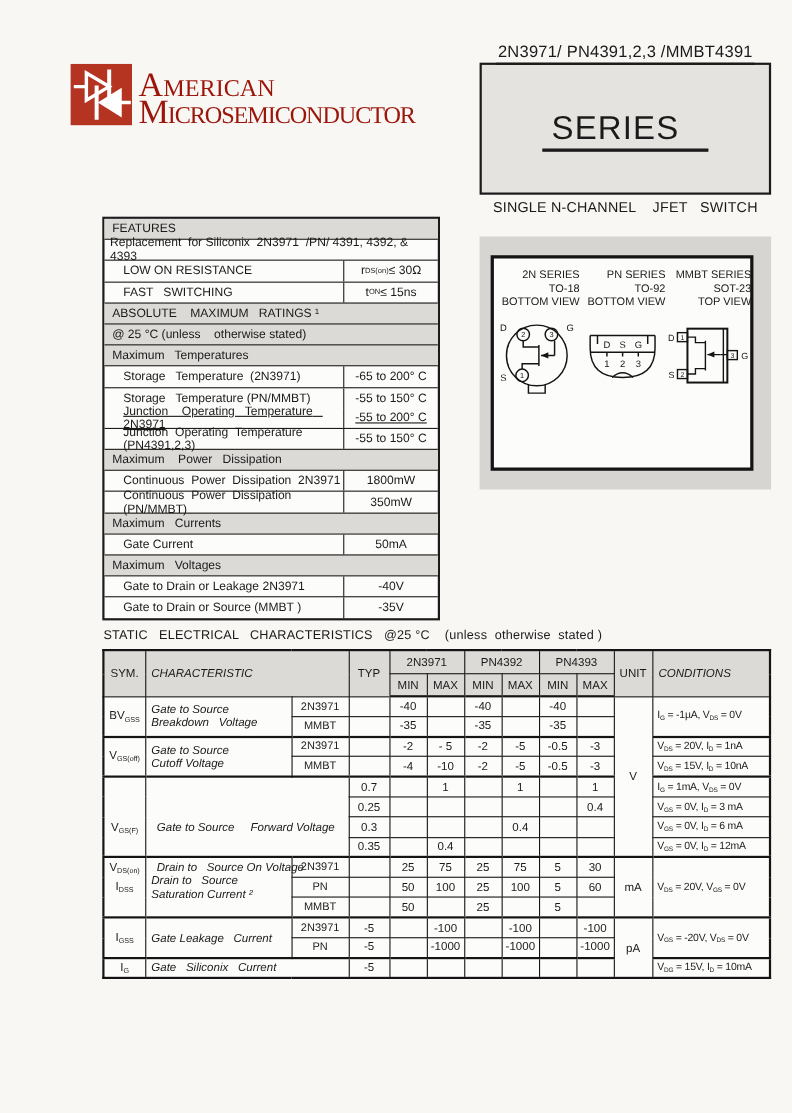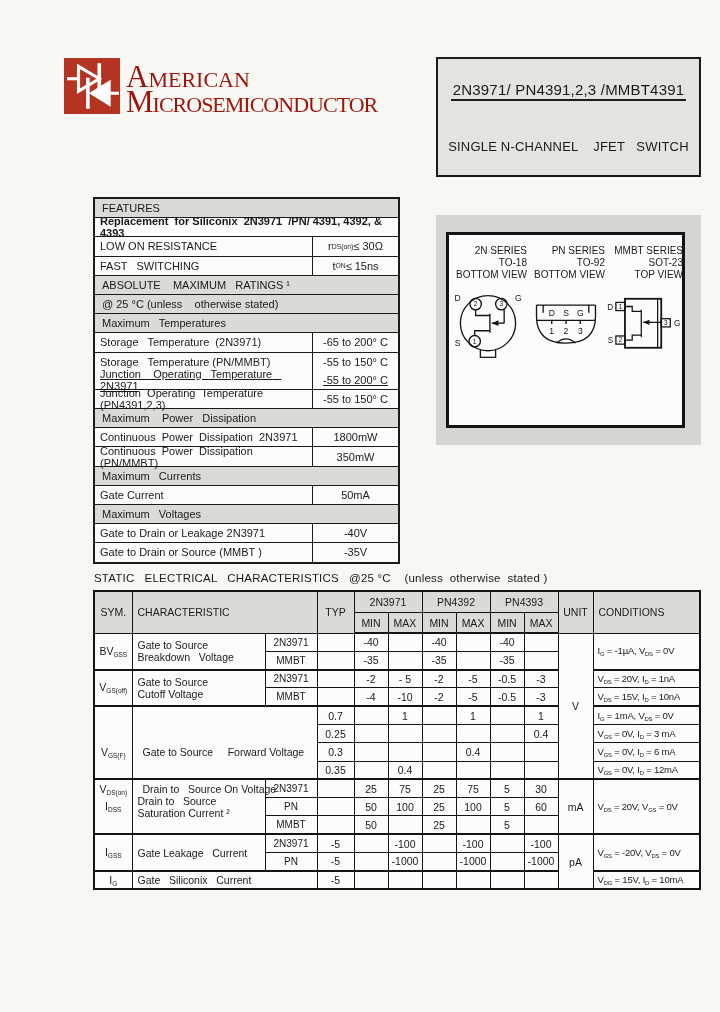--- a/index.html
+++ b/index.html
@@ -17,25 +17,25 @@
 
   
   .title-box{position:absolute;left:400px;top:57px;width:261px;height:116px;background:#e4e3e0;border:2px solid #1b1b1b;
              display:flex;flex-direction:column;align-items:center;justify-content:center;text-align:center;gap:38px;}
   .tb-part{font-size:15px;border-bottom:2px solid #1b1b1b;padding:0 2px 1px 2px;letter-spacing:0.2px;}
   .tb-series{font-size:30px;letter-spacing:1px;border-bottom:3px solid #1b1b1b;padding:0 26px 1px 8px;margin:3px 0 5px 0;}
   .tb-sub{font-size:13px;letter-spacing:0.2px;}
 
   
   .features{position:absolute;left:57px;top:197px;width:303px;background:#fcfcfa;border:2px solid #1b1b1b;}
-  .f-row{display:flex;height:18.2px;align-items:center;border-top:1px solid #1b1b1b;font-size:11px;}
+  .f-row{display:flex;height:18.2px;align-items:center;border-top:1px solid #1b1b1b;font-size:11px;padding-left:12px;}
   .f-row:first-child{border-top:none;}
   .f-row.no-top{border-top:none;text-decoration:underline;}
   .f-head{background:#dbdad7;padding-left:7px;}
-  .f-full{padding-left:5px;font-weight:bold;}
+  .f-full{padding-left:5px;}
   .f-label{flex:1;padding-left:5px;}
   .f-val{width:85px;align-self:stretch;display:flex;align-items:center;justify-content:center;border-left:1px solid #1b1b1b;text-align:center;}
   .f-data .f-label{padding-left:5px;}
 
   
   .pkg-area{position:absolute;left:400px;top:215px;width:265px;height:230px;background:#d6d5d2;}
   .pkg-box{position:absolute;left:10px;top:17px;width:233px;height:190px;background:#fcfcfa;border:3px solid #141414;display:flex;}
   .pkg-col{flex:1;text-align:right;padding-top:10px;font-size:10px;line-height:12px;}
   .pkg-col svg{display:block;margin:2px auto 0 auto;}
   .oln{fill:none;stroke:#141414;stroke-width:1.4;}
@@ -43,21 +43,21 @@
   .pkg-txt{font-size:9px;fill:#141414;font-family:"Liberation Sans",sans-serif;}
   .pkg-num{font-size:7px;fill:#141414;font-family:"Liberation Sans",sans-serif;}
 
   
   .ctitle{position:absolute;left:58px;top:572px;font-size:11.5px;letter-spacing:0.2px;}
   .ctable{position:absolute;left:57px;top:590px;width:606px;border-collapse:collapse;table-layout:fixed;background:#fcfcfa;border:2px solid #141414;}
   .ctable th,.ctable td{border:1px solid #141414;font-weight:normal;font-size:10.5px;padding:0;text-align:center;vertical-align:middle;}
   .ctable thead th{background:#dbdad7;height:20px;}
   .ctable thead tr:last-child th{border-bottom:2px solid #141414;height:19px;}
   .ctable tbody tr{height:18.3px;}
-  th.lh, td.l{text-align:left;padding-left:5px;}
+  th.lh, td.l{text-align:left;padding-left:5px;font-style:italic;}
   td.cond{text-align:left;padding-left:4px;font-size:9.5px;letter-spacing:-0.2px;}
   td.dev{font-size:10px;}
   tr.gt td{border-top:2px solid #141414;}
   .rel{position:relative;height:100%;}
   .rel .p1{position:absolute;top:3px;left:0;right:0;}
   .rel .p2{position:absolute;top:40px;left:0;right:0;}
   td.l .rel .p1, td.l .rel .p2{left:5px;right:auto;text-align:right;}
 </style>
 </head>
 <body>
@@ -75,20 +75,21 @@
       <line x1="23" y1="19" x2="23" y2="49" stroke="#fff" stroke-width="3.5"></line>
     </svg>
     <div class="logo-text">
       <div class="logo-l1">American</div>
       <div class="logo-l2">Microsemiconductor</div>
     </div>
   </div>
 
   <div class="title-box">
     <div class="tb-part">2N3971/ PN4391,2,3 /MMBT4391</div>
+    <div class="tb-series">SERIES</div>
     <div class="tb-sub pre">SINGLE N-CHANNEL    JFET   SWITCH</div>
   </div>
 
   <div class="features">
     <div class="f-row f-head">
         <span class="pre">FEATURES</span>
       </div>
     <div class="f-row f-full">
         <span class="pre">Replacement  for Siliconix  2N3971  /PN/ 4391, 4392, &amp; 4393</span>
       </div>

